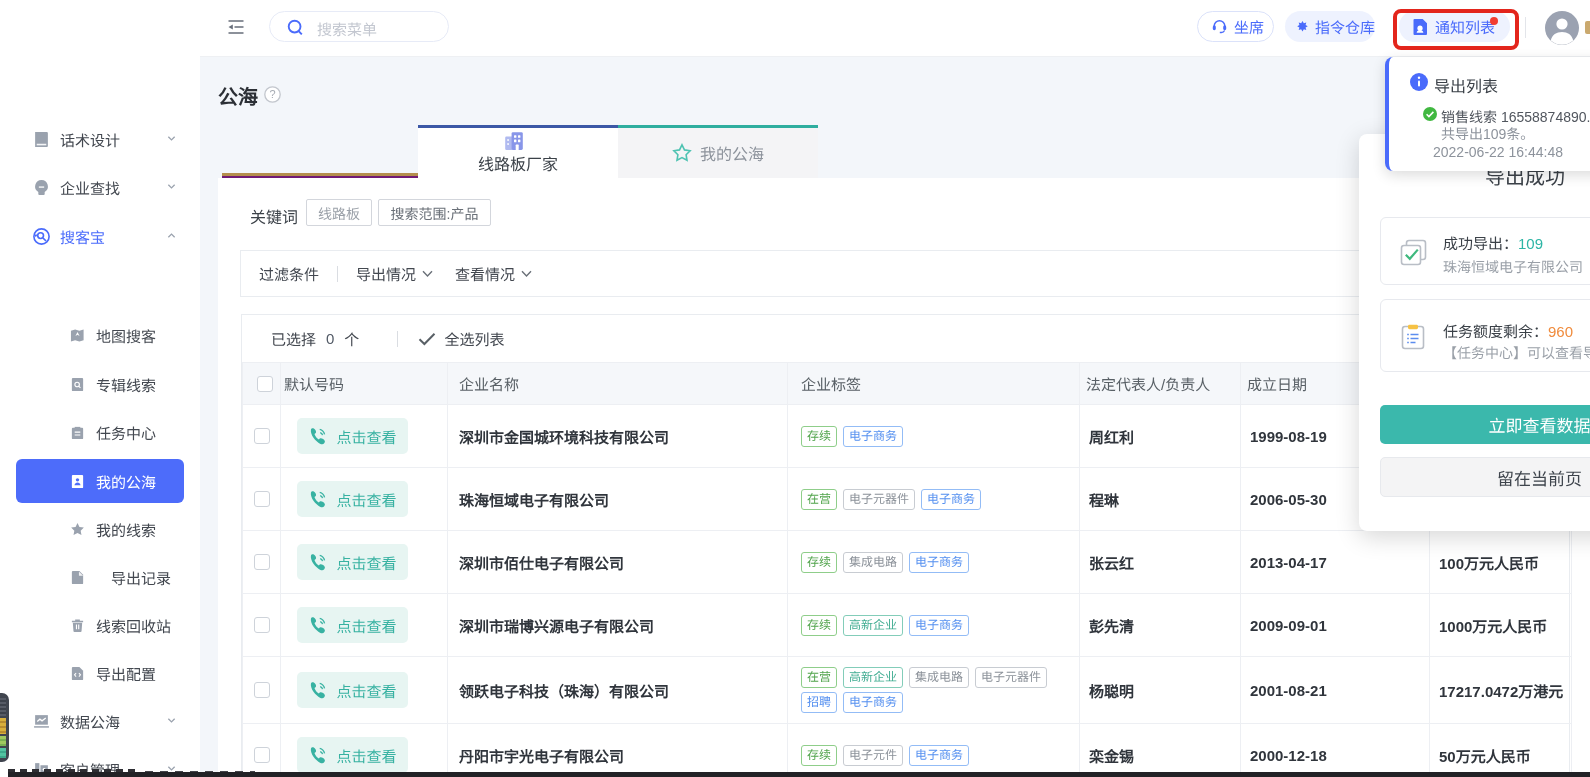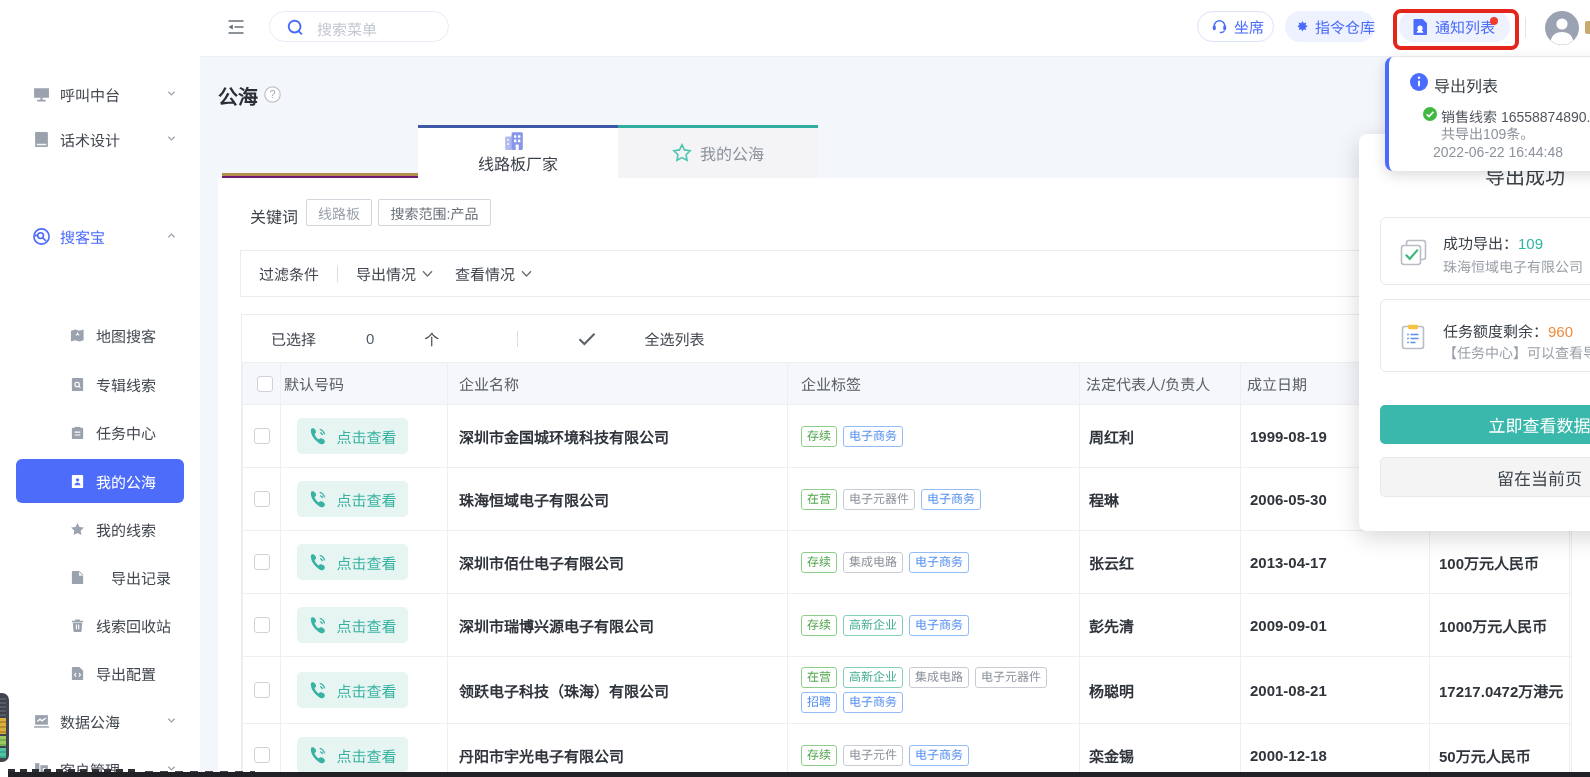--- a/index.html
+++ b/index.html
@@ -28,21 +28,21 @@
 #content { position:absolute; left:200px; top:57px; width:1390px; height:720px; background:#f3f6fa; }
 #ptitle { position:absolute; left:18px; top:24px; font-size:20px; font-weight:bold; color:#2c3036; }
 .tabs { position:absolute; left:18px; top:68px; height:53px; }
 .tab { position:absolute; top:0; width:200px; height:53px; display:flex; align-items:center; justify-content:center; font-size:16px; }
 .tab .ti { margin-right:8px; width:20px; height:20px; }
 #panel { position:absolute; left:18px; top:121px; width:1372px; height:599px; background:#fff; }
 .kwbox { position:absolute; top:21px; height:27px; border:1px solid #d3d6dc; border-radius:2px; font-size:14px; display:flex; align-items:center; justify-content:center; }
 #filterbar { position:absolute; left:22px; top:72px; width:1330px; height:47px; border:1px solid #e9ecf0; display:flex; align-items:center; font-size:15px; color:#434850; }
 
 #tablebox { position:absolute; left:23px; top:136px; width:1329px; height:463px; border:1px solid #e9ecf0; border-bottom:none; }
-#selrow { position:absolute; left:0; top:0; width:100%; height:47px; display:flex; align-items:center; font-size:15px; color:#434850;gap:40px; }
+#selrow { position:absolute; left:0; top:0; width:100%; height:47px; display:flex; align-items:center; font-size:15px; color:#434850; }
 table.grid { position:absolute; left:0; top:47px; border-collapse:collapse; table-layout:fixed; width:1329px; font-size:15px; }
 table.grid td, table.grid th { border:1px solid #edeff3; padding:0; vertical-align:middle; }
 table.grid tr { height:63px; }
 tr.hd { height:42px; background:#f5f7fa; }
 tr.hd th { font-weight:normal; color:#596066; text-align:left; padding-left:6px; font-size:15px; }
 .cbx { width:16px; height:16px; border:1px solid #ced3da; border-radius:3px; background:#fff; margin:0 auto; }
 .viewbtn { width:111px; height:36px; margin-left:16px; background:#e7f5f2; border-radius:5px; display:flex; align-items:center; justify-content:center; color:#38b2a2; font-size:15px; }
 table.grid td.cname { font-weight:bold; color:#30353c; padding-left:11px; font-size:15px; }
 table.grid td.bold-cell { font-weight:bold; color:#30353c; padding-left:9px; font-size:15px; }
 table.grid td.tags { padding-left:13px; }
@@ -244,35 +244,36 @@
           <td class="bold-cell">2000-12-18</td>
           <td class="bold-cell">50万元人民币</td>
         </tr>
       </tbody>
         </table>
     </div>
   </div>
 </div>
 <div id="sidebar">
 
-  <div class="mi" style="top:72px;">
-    <svg class="ic" viewBox="0 0 16 16">
-        <path fill="#9aa2ae" d="M1 2h14v9H9v2h3v1.6H4V13h3v-2H1z"></path>
-      </svg>
-    <span class="tx">呼叫中台</span>
+  <div class="mi" style="top:117px;">
+    <svg class="ic" viewBox="0 0 16 16">
+        <path fill="#9aa2ae" d="M2 1h11a1 1 0 0 1 1 1v12a1 1 0 0 1-1 1H2zM4 3.4h7v1.4H4z"></path>
+        <path fill="#fff" d="M3.5 12h9v1.5h-9z" opacity=".9"></path>
+      </svg>
+    <span class="tx">话术设计</span>
     <svg class="ch" viewBox="0 0 10 10">
         <path fill="none" stroke="#9aa2ae" stroke-width="1.4" d="M1.5 3l3.5 3.6L8.5 3"></path>
       </svg>
   </div>
-  <div class="mi" style="top:117px;">
-    <svg class="ic" viewBox="0 0 16 16">
-        <path fill="#9aa2ae" d="M2 1h11a1 1 0 0 1 1 1v12a1 1 0 0 1-1 1H2zM4 3.4h7v1.4H4z"></path>
-        <path fill="#fff" d="M3.5 12h9v1.5h-9z" opacity=".9"></path>
-      </svg>
-    <span class="tx">话术设计</span>
+  <div class="mi" style="top:165px;">
+    <svg class="ic" viewBox="0 0 16 16">
+        <path fill="#9aa2ae" d="M8 1a6 6 0 0 1 3 11.2V14a1 1 0 0 1-1 1H6a1 1 0 0 1-1-1v-1.8A6 6 0 0 1 8 1z"></path>
+        <path fill="#fff" d="M5.5 7h5v1.2h-5z"></path>
+      </svg>
+    <span class="tx">企业查找</span>
     <svg class="ch" viewBox="0 0 10 10">
         <path fill="none" stroke="#9aa2ae" stroke-width="1.4" d="M1.5 3l3.5 3.6L8.5 3"></path>
       </svg>
   </div>
   <div class="mi" style="top:214px;">
     <svg class="ic" viewBox="0 0 17 17">
         <circle cx="8.5" cy="8.5" r="7.6" fill="none" stroke="#4a6bfb" stroke-width="1.6"></circle>
         <circle cx="7.6" cy="7.6" r="2.9" fill="none" stroke="#4a6bfb" stroke-width="1.6"></circle>
         <path d="M10 10l3 3" stroke="#4a6bfb" stroke-width="1.7"></path>
         <path fill="#4a6bfb" d="M1.2 6.6l3.4-.2-1.8 2.9z"></path>

